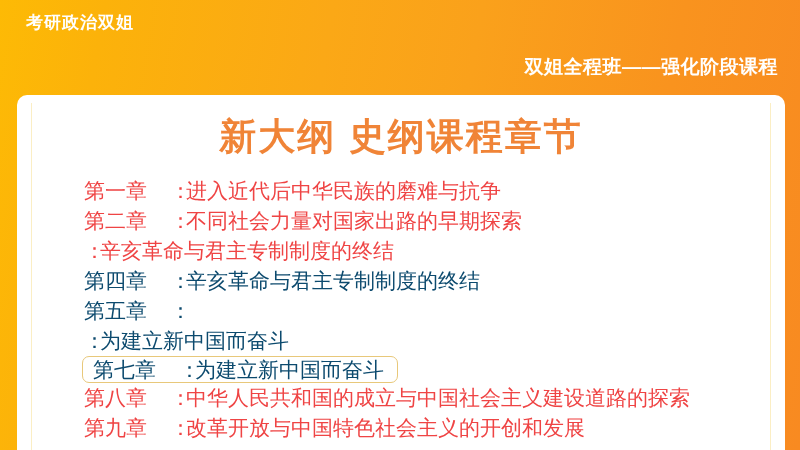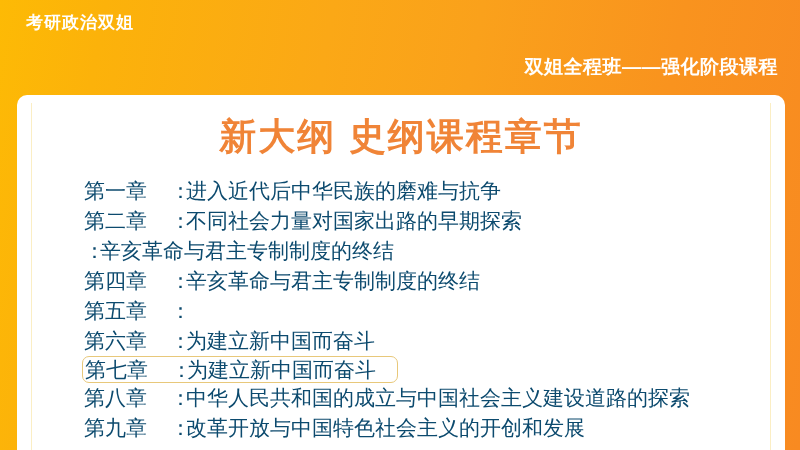--- a/index.html
+++ b/index.html
@@ -105,28 +105,28 @@
     width: 690px;
   }
   .chapter-row {
     position: relative;
     height: 30px;
     display: flex;
     align-items: center;
     font-size: 21px;
     line-height: 30px;
     white-space: nowrap;
-    color: #0c4a6e;
+    color: #ef4444;
     padding-left: 4px;
   }
   .chapter-row.red { color: #0c4a6e; }
   .chapter-row.boxed {
     border: 1.5px solid #e8c87a;
     border-radius: 7px;
-    padding-left: 2px;
+    padding-left: 10px;
     margin-left: 2px;
     height: 27px;
     line-height: 27px;
     width: 316px;
     box-sizing: border-box;
     background: #ffffff;
   }
   .ch-label {
     display: inline-block;
     min-width: 86px;
@@ -173,21 +173,20 @@
         <div class="chapter-row red">
           <span class="ch-label">第四章</span>
           <span class="ch-colon">：</span>
           <span class="ch-text">辛亥革命与君主专制制度的终结</span>
         </div>
         <div class="chapter-row red">
           <span class="ch-label">第五章</span>
           <span class="ch-colon">：</span>
         </div>
         <div class="chapter-row red">
-          <span class="ch-label">第六章</span>
           <span class="ch-colon">：</span>
           <span class="ch-text">为建立新中国而奋斗</span>
         </div>
         <div class="chapter-row red boxed">
           <span class="ch-label">第七章</span>
           <span class="ch-colon">：</span>
           <span class="ch-text">为建立新中国而奋斗</span>
         </div>
         <div class="chapter-row">
           <span class="ch-label">第八章</span>

